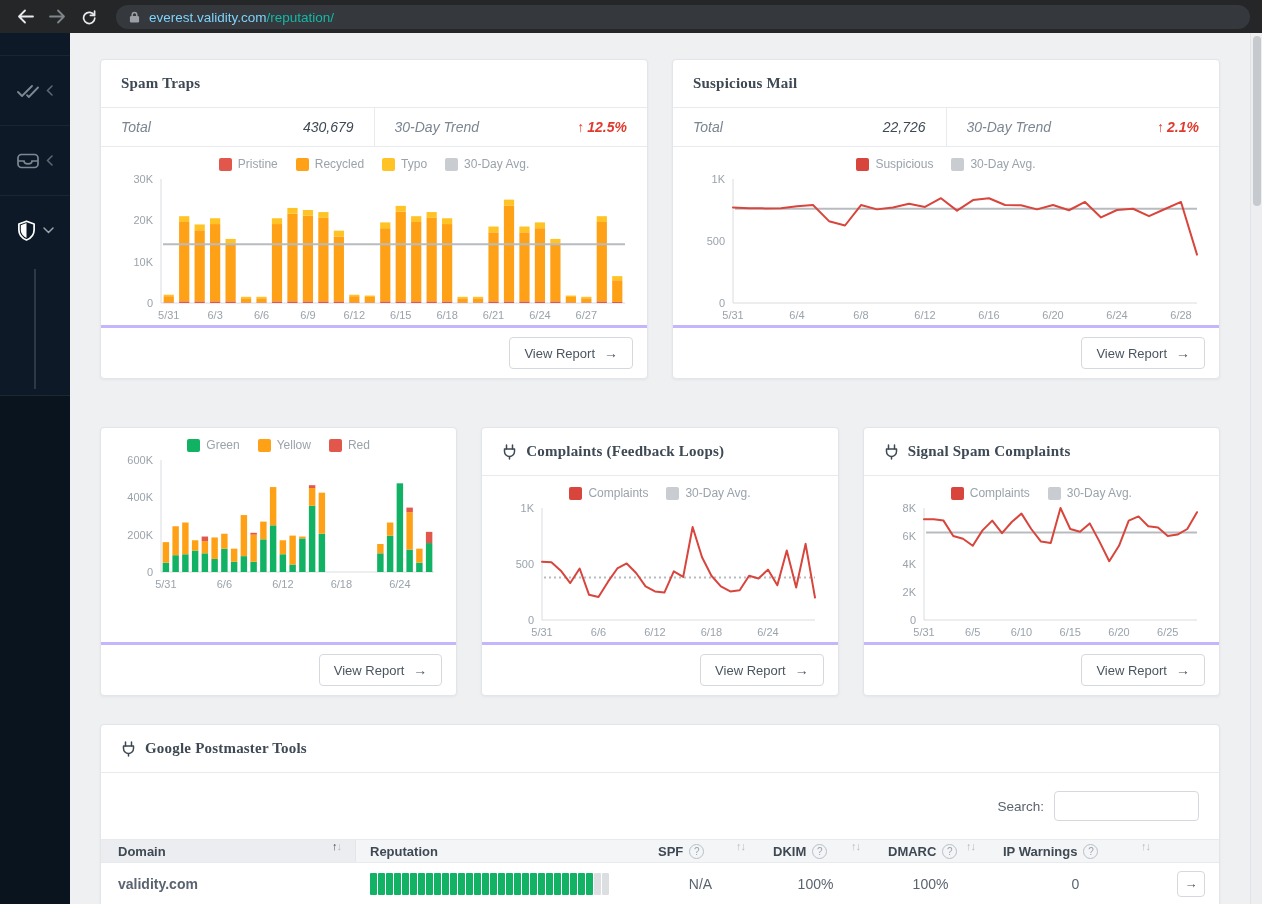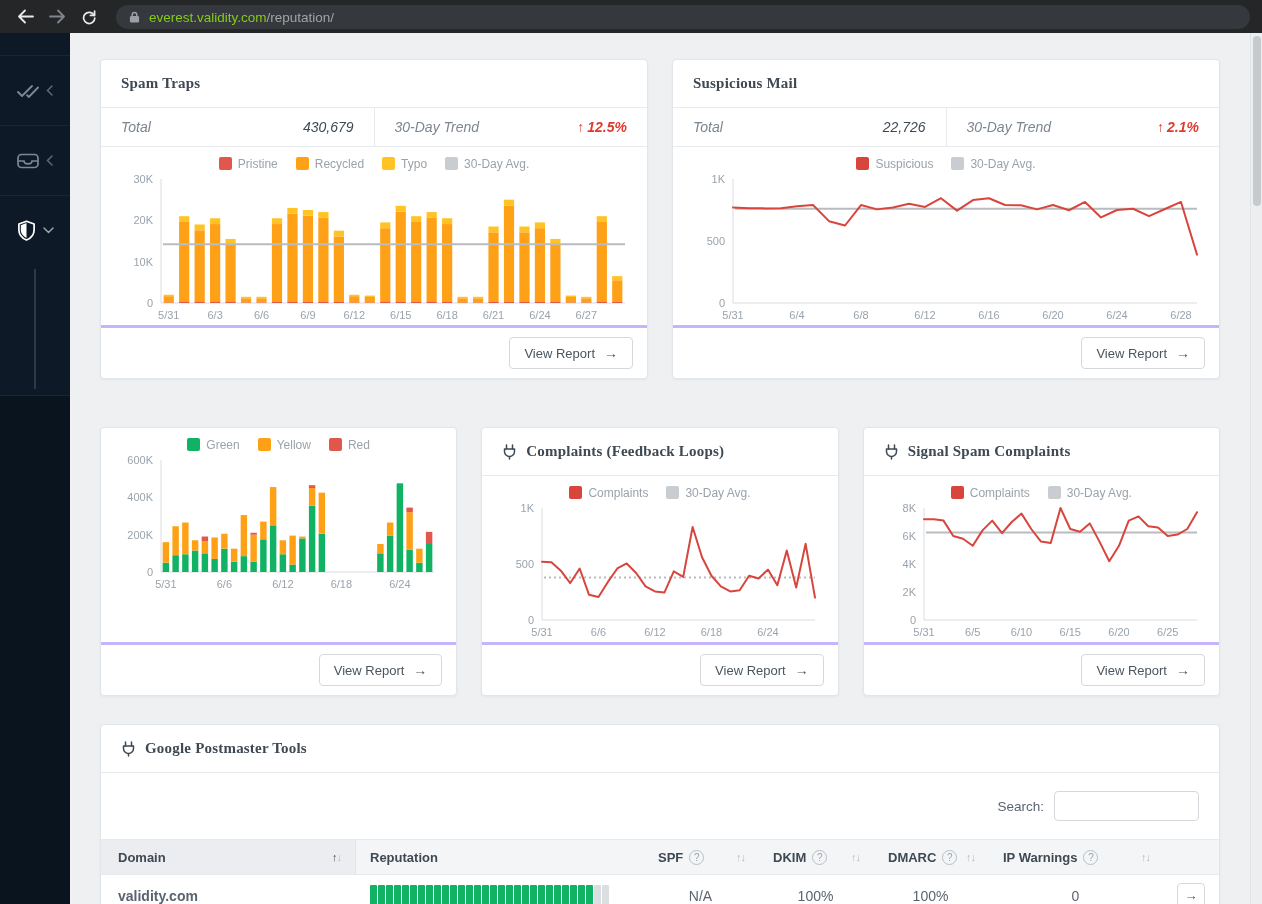--- a/index.html
+++ b/index.html
@@ -4,22 +4,22 @@
 <style>
   * { box-sizing: border-box; margin: 0; padding: 0; }
   html,body { width:1262px; height:904px; overflow:hidden; }
   body { font-family:"Liberation Sans", sans-serif; }
   .screen { position:relative; width:1262px; height:904px; background:#eef0f2; overflow:hidden; }
 
   
   .chrome { position:absolute; top:0; left:0; right:0; height:33px; background:#242628; display:flex; align-items:center; gap:6px; padding:0 12px; z-index:30; }
   .chrome .navbtn { background:none; border:none; width:26px; height:26px; display:flex; align-items:center; justify-content:center; cursor:pointer; }
   .urlbar { flex:1; height:24px; margin-left:8px; background:#35383c; border-radius:12px; display:flex; align-items:center; gap:9px; padding:0 13px; }
-  .url-host { color:#84cc16; font-size:13.5px; }
-  .url-path { color:#a3a3a3; font-size:13.5px; }
+  .url-host { color:#7dd3fc; font-size:13.5px; }
+  .url-path { color:#14b8a6; font-size:13.5px; }
 
   
   .sidebar { position:absolute; top:33px; left:0; bottom:0; width:70px; background:#0a141e; z-index:20; }
   .sidebar-top { background:#0d1926; padding-top:22px; border-bottom:1px solid #1b2836; }
   .nav-item { height:70px; display:flex; align-items:center; justify-content:center; gap:7px; border-top:1px solid #1a2531; cursor:pointer; }
   .tree-wrap { height:130px; position:relative; }
   .tree-line { position:absolute; left:34px; top:4px; bottom:6px; width:2px; background:#2c3946; }
 
   
   .scrollbar { position:absolute; top:33px; right:0; bottom:0; width:12px; background:#edeef0; border-left:1px solid #e1e3e6; z-index:25; }
@@ -37,35 +37,35 @@
 
   .stats { display:flex; border-bottom:1px solid #e8ebee; }
   .stat { flex:1; display:flex; justify-content:space-between; align-items:center; padding:11px 20px; font-size:14px;font-style:italic; }
   .stat + .stat { border-left:1px solid #e8ebee; }
   .stat-label { color:#7b8691; }
   .stat-value { color:#3e4954; }
   .trend { color:#e03a2e; font-weight:600; display:inline-flex; gap:3px; align-items:center; }
 
   .chart-wrap { padding:10px 14px 2px; }
   .legend { display:flex; justify-content:center; align-items:center; gap:18px; font-size:12px; color:#9aa3ab; margin-bottom:2px; }
-  .legend .li { display:inline-flex; }
+  .legend .li { display:inline-flex; align-items:center; }
   .legend .sw { width:13px; height:13px; border-radius:2px; display:inline-block; margin-right:6px; }
   .chart-box { height:150px; }
   .row-mid .chart-box { height:138px; }
 
   .card-foot { margin-top:auto; border-top:3px solid #c4b5fd; padding:9px 14px; display:flex; justify-content:flex-end; }
   .btn { display:inline-flex; align-items:center; gap:9px; border:1px solid #d5d9de; background:#fff; border-radius:4px; padding:7px 14px; font-size:13px; color:#4a5560; cursor:pointer; }
   .btn .arr { font-size:14px; }
 
   
   .search-row { display:flex; justify-content:flex-end; align-items:center; gap:10px; padding:18px 20px; font-size:13.5px; color:#5a6470; }
   .search-input { width:145px; height:30px; border:1px solid #d5d9de; border-radius:4px; font-size:13px; padding:0 8px; color:#3e4954; }
 
   .table-head { display:flex; align-items:stretch; background:#f4f5f7; border-top:1px solid #e8ebee; border-bottom:1px solid #e8ebee; font-size:13px; font-weight:700; color:#3e4954; }
-  .th { display:flex; align-items:center; height:34px; padding:0 14px; }
+  .th { display:flex; height:22px; padding:0 14px; }
   .th-domain { flex:0 0 255px; background:#ecedf0; border-right:1px solid #e3e5e8; justify-content:space-between; padding-left:17px; }
   .th-rep { flex:1; }
   .th-metric { flex:0 0 115px; justify-content:space-between; }
   .th-ip { flex:0 0 175px; }
   .th-action { flex:0 0 55px; }
   .th-label { display:inline-flex; align-items:center; gap:6px; }
   .help { width:15px; height:15px; border:1px solid #b9bfc6; border-radius:50%; color:#9aa3ab; font-size:10px; font-weight:400; display:inline-flex; align-items:center; justify-content:center; cursor:pointer; }
   .sort { display:inline-flex; font-size:11px; font-weight:400; color:#b6bcc3; cursor:pointer; letter-spacing:-1px; }
   .sort .on { color:#3e4954; }
 

